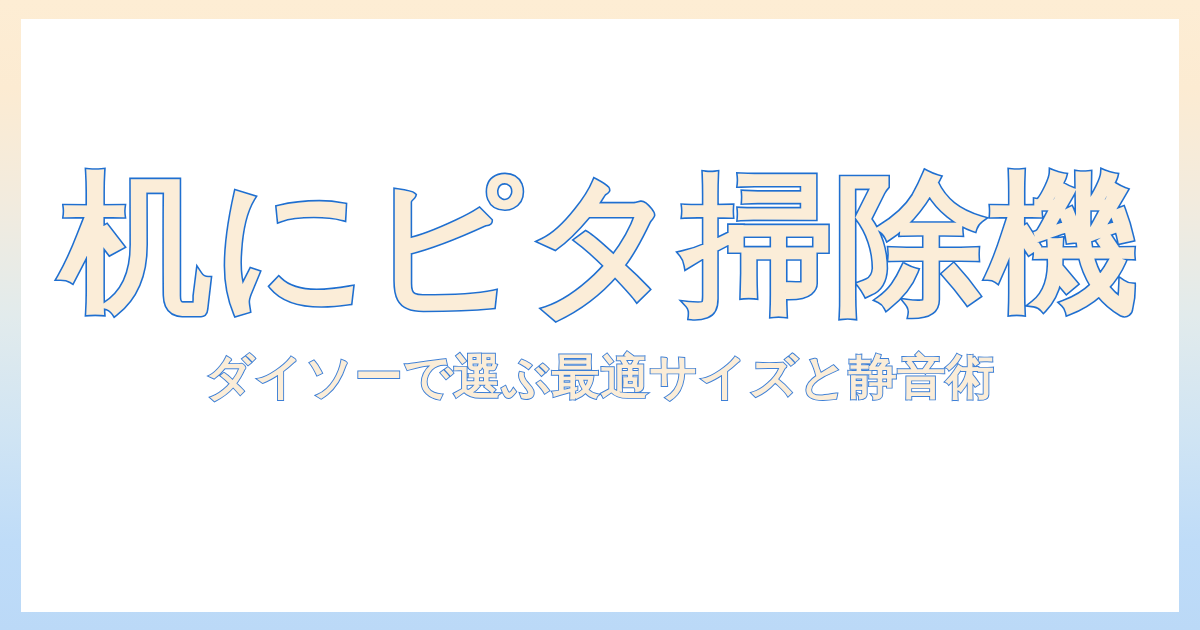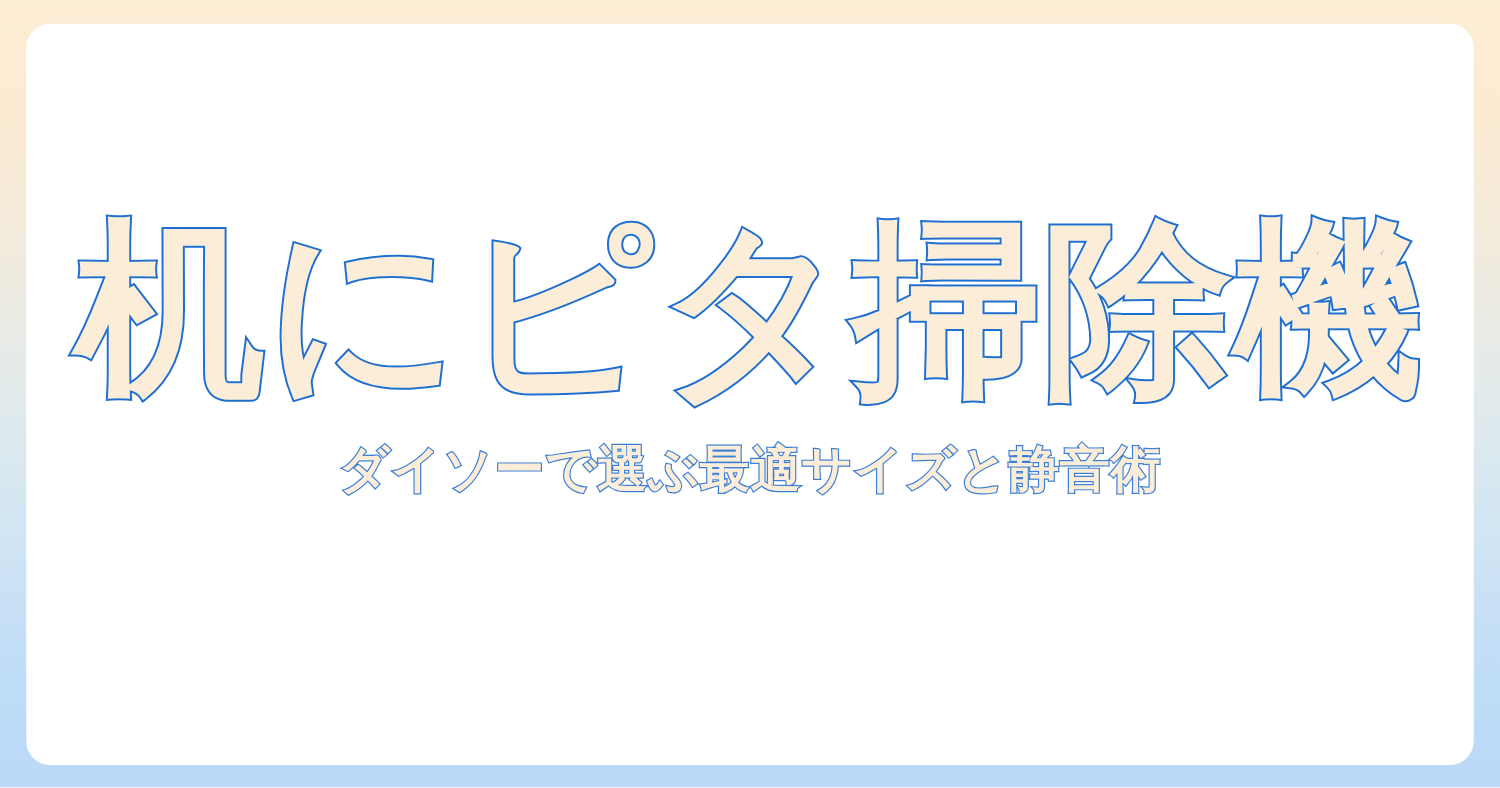--- a/index.html
+++ b/index.html
@@ -36,21 +36,20 @@
     position: absolute;
     left: 21px;
     top: 19px;
     width: 1158px;
     height: 593px;
     background: #FFFFFF;
     display: flex;
     flex-direction: column;
     align-items: center;
     justify-content: flex-start;
-    border-radius: 19px;
   }
 
   .title-block {
     position: absolute;
     left: 0;
     top: 0;
     width: 1158px;
     height: 593px;
     display: flex;
     flex-direction: column;
@@ -72,21 +71,21 @@
     text-align: center;
     margin: 0 0 0 0;
     position: relative;
     top: -48px;
   }
 
   
   .sub-title {
     font-family: "DejaVu Sans", "Liberation Sans", sans-serif;
     font-weight: 700;
-    font-size: 40px;
+    font-size: 48px;
     line-height: 1.0;
     letter-spacing: 0.015em;
     white-space: nowrap;
     color: #FBEDD8;
     -webkit-text-stroke: 1.9px #3D7FD6;
     paint-order: stroke fill;
     text-align: center;
     position: relative;
     top: -16px;
   }

